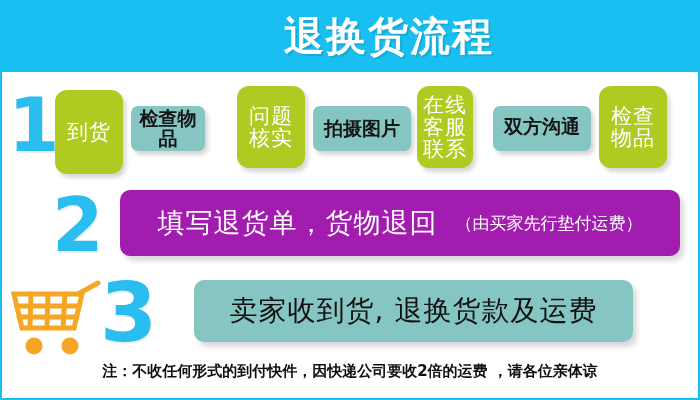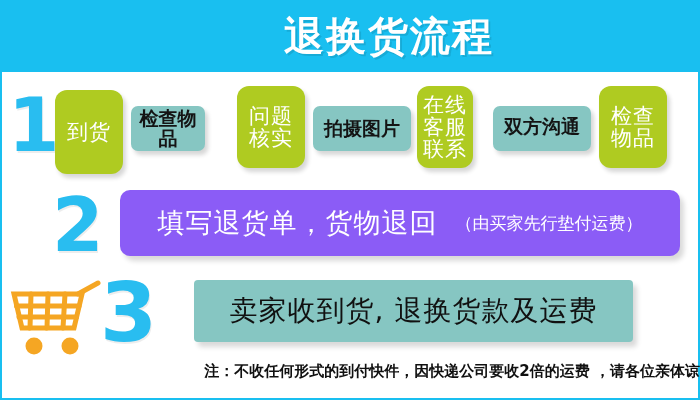--- a/index.html
+++ b/index.html
@@ -107,21 +107,21 @@
   #pill-shuangfang  { left: 493px; top: 106px; width: 98px;  height: 45px; font-family: Liberation Mono, monospace; }
   #pill-wentiheshi  { left: 599px; top: 86px;  width: 68px;  height: 82px; }
 
   
   #bar2 {
     position: absolute;
     left: 120px;
     top: 190px;
     width: 560px;
     height: 66px;
-    background: #8b5cf6;
+    background: #a21caf;
     border-radius: 10px;
     box-shadow: 4px 5px 5px rgba(0,0,0,0.15);
     display: flex;
     align-items: center;
     justify-content: center;
     box-sizing: border-box;
     padding: 0 10px;
   }
   #bar2 .main-text {
     color: #ffffff;
@@ -138,21 +138,21 @@
   }
 
   
   #bar3 {
     position: absolute;
     left: 194px;
     top: 280px;
     width: 439px;
     height: 62px;
     background: #86C6C2;
-    border-radius: 4px;
+    border-radius: 10px;
     box-shadow: 4px 5px 5px rgba(0,0,0,0.15);
     display: flex;
     align-items: center;
     justify-content: center;
     box-sizing: border-box;
     padding: 0 10px;
   }
   #bar3 .main-text {
     color: #111111;
     font-size: 28px;
@@ -169,21 +169,21 @@
     width: 96px;
     height: 80px;
   }
 
   
   #footer-note {
     position: absolute;
     left: 0;
     top: 362px;
     width: 700px;
-    text-align: right;
+    text-align: center;
     color: #101010;
     font-size: 15px;
     font-weight: bold;
     letter-spacing: 0px;
     white-space: nowrap;
   }
 </style>
 </head>
 <body>
 

